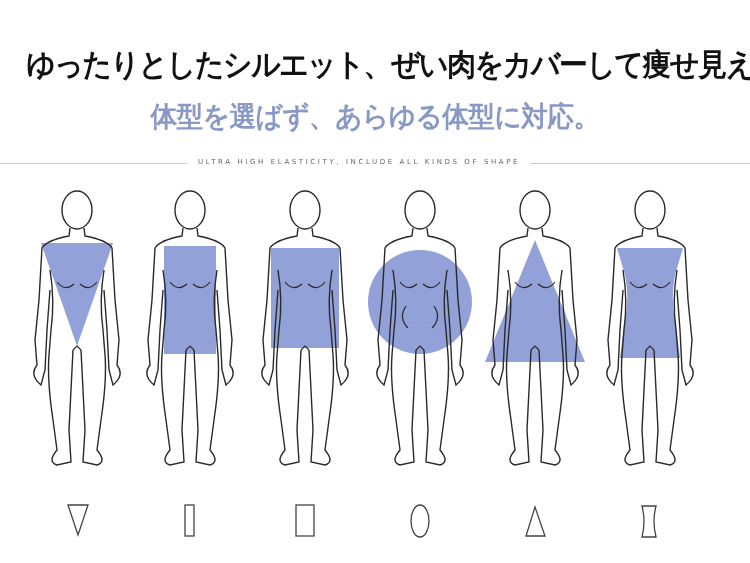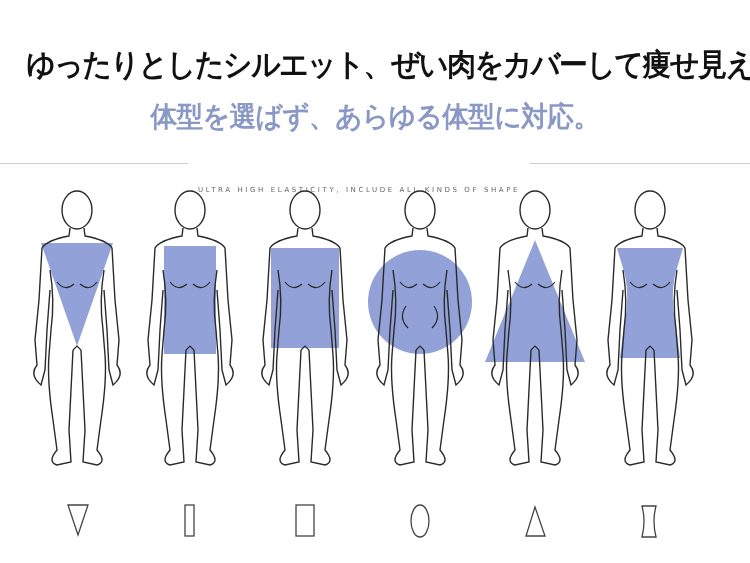--- a/index.html
+++ b/index.html
@@ -2,21 +2,21 @@
 <html><head>
 <meta charset="utf-8">
 <style>
   html, body { margin: 0; padding: 0; background: #ffffff; }
   body { width: 750px; height: 563px; position: relative; overflow: hidden; font-family: "DejaVu Serif", serif; }
   .headline { position: absolute; left: 0; top: 44px; width: 750px; text-align: center; font-family: "DejaVu Serif", serif; font-size: 31px; font-weight: bold; color: #111111; letter-spacing: -1.5px; white-space: nowrap; transform: scaleX(0.93); transform-origin: center; }
   .subhead { position: absolute; left: 0; top: 98px; width: 750px; text-align: center; font-family: "DejaVu Serif", serif; font-size: 28px; font-weight: bold; color: #8a98c6; letter-spacing: -0.5px; white-space: nowrap; transform: scaleX(0.95); }
   .divider { position: absolute; top: 163px; height: 1px; background: #cfcfcf; }
   .divider.left { left: 0; width: 188px; }
   .divider.right { left: 530px; width: 220px; }
-  .tagline { position: absolute; left: 188px; top: 158px; width: 342px; text-align: center; font-family: "DejaVu Sans", sans-serif; font-size: 7px; letter-spacing: 2.6px; color: #666666; white-space: nowrap; margin-top: 28px; }
+  .tagline { position: absolute; left: 188px; top: 158px; width: 342px; text-align: center; font-family: "DejaVu Sans", sans-serif; font-size: 7px; letter-spacing: 2.6px; color: #666666; white-space: nowrap; }
   .figures { position: absolute; left: 0; top: 180px; width: 750px; height: 310px; }
   .symbols { position: absolute; left: 0; top: 490px; width: 750px; height: 60px; }
 </style>
 </head>
 <body>
 
 <div class="headline">ゆったりとしたシルエット、ぜい肉をカバーして痩せ見え！</div>
 <div class="subhead">体型を選ばず、あらゆる体型に対応。</div>
 
 <div class="divider left"></div>

